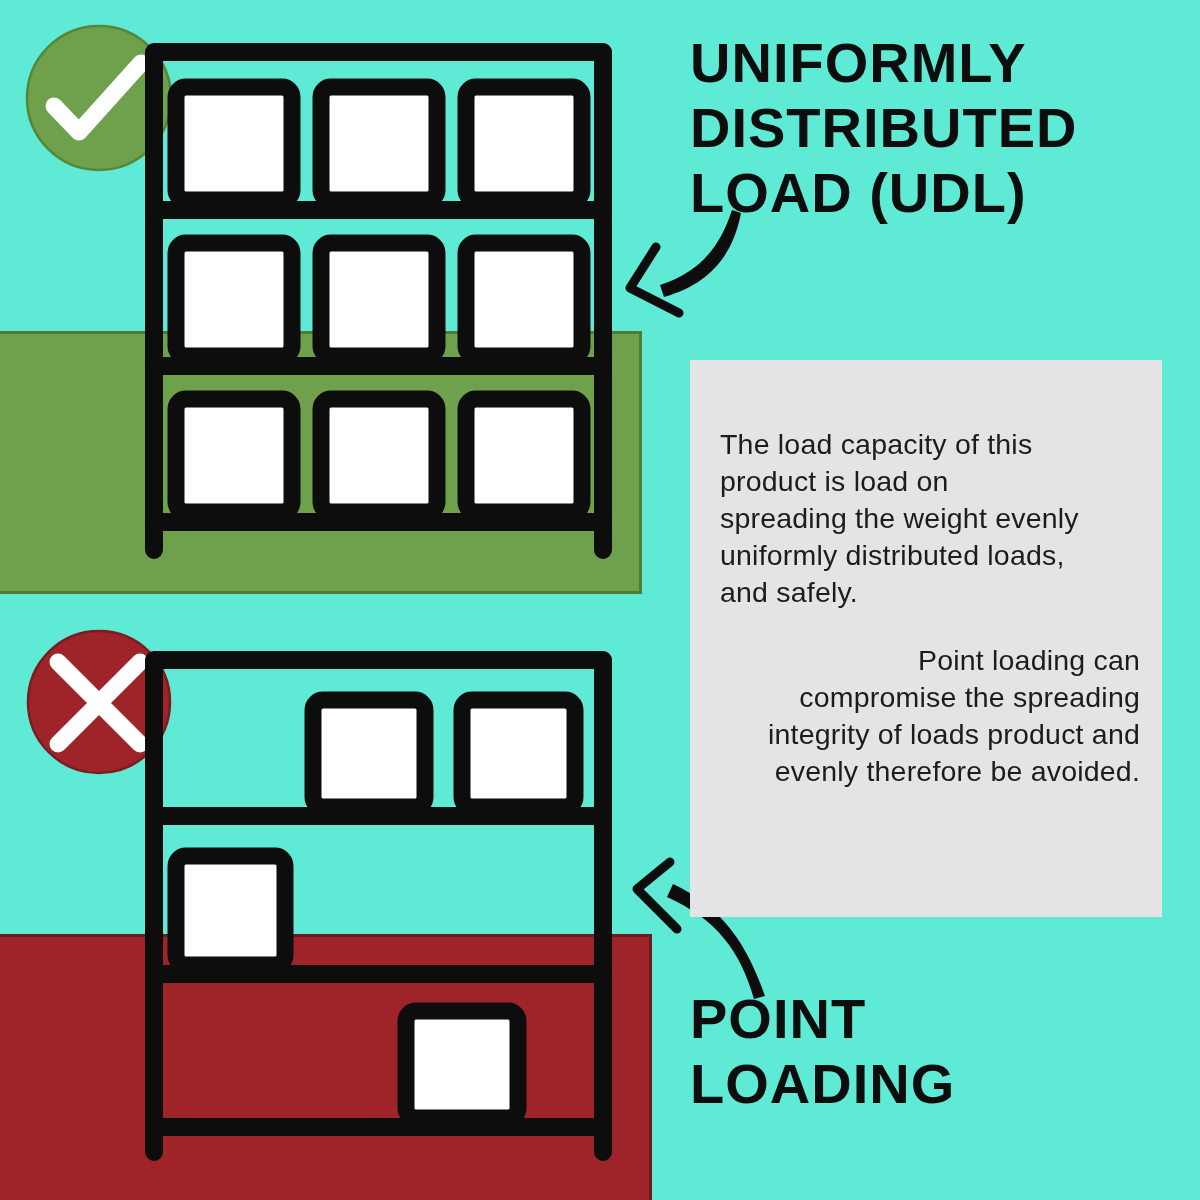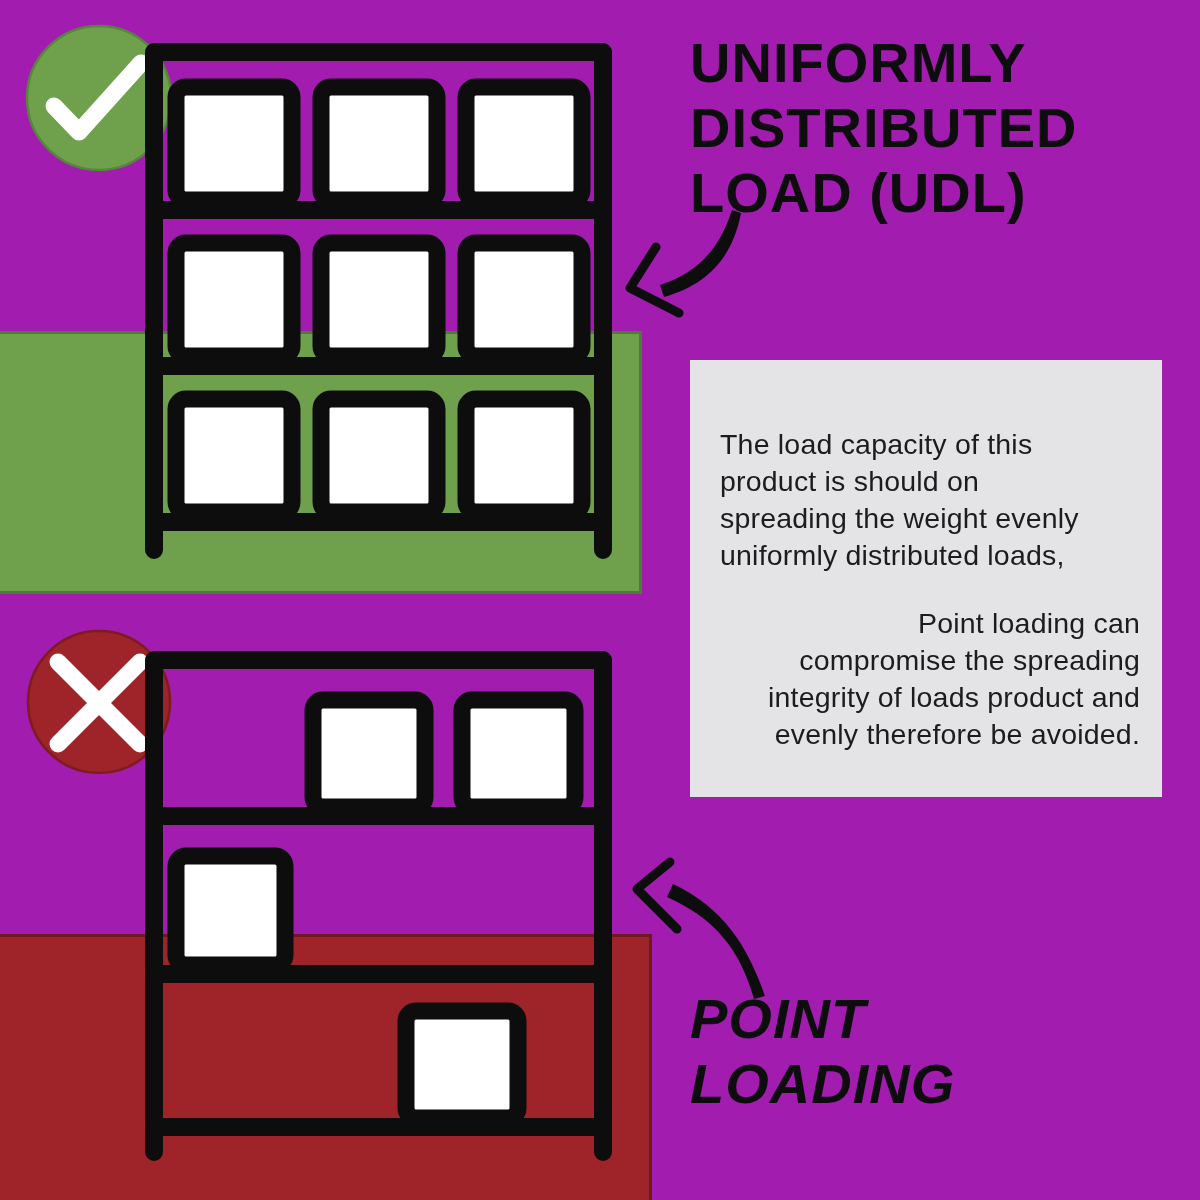--- a/index.html
+++ b/index.html
@@ -1,17 +1,17 @@
 <!DOCTYPE html>
 <html style="--green: #6FA04C; --green_dark: #4D7C32; --green_edge: #55873A; --red: #9E2429; --red_dark: #6E191D; --red_edge: #7C1B20; --black: #0D0D0D; --gray_panel: #E4E4E6;"><head>
 <meta charset="utf-8">
 <style>
   html,body{margin:0;padding:0;background:#fff;}
   #canvas{
-    position:relative;width:1200px;height:1200px;background:#a21caf;overflow:hidden;
+    position:relative;width:1200px;height:1200px;background:#5eead4;overflow:hidden;
     font-family:"Liberation Sans", sans-serif;
   }
   .abs{position:absolute;}
   
   #green-band{
     left:0;top:331px;width:642px;height:263px;box-sizing:border-box;
     background:var(--green);
     border:3px solid var(--green_dark);border-left:none;
   }
   #red-band{
@@ -19,24 +19,24 @@
     background:var(--red);
     border-top:3px solid var(--red_dark);border-right:3px solid var(--red_dark);
   }
   
   .big-heading{
     color:var(--black);font-weight:900;font-size:56px;line-height:65px;
     letter-spacing:1px;white-space:nowrap;
   }
   .big-heading span{display:block;}
   #udl-heading{left:690px;top:30px;}
-  #point-heading{left:690px;top:986px;font-style:italic;}
+  #point-heading{left:690px;top:986px;}
   
   #info-panel{
-    left:690px;top:360px;width:472px;height:437px;box-sizing:border-box;
+    left:690px;top:360px;width:472px;height:557px;box-sizing:border-box;
     background:var(--gray_panel);padding:66px 22px 0 30px;
   }
   .panel-par{margin:0;font-size:28.5px;line-height:37px;color:#1c1c1c;letter-spacing:0.2px;}
   .panel-par + .panel-par{margin-top:31px;text-align:right;}
   .panel-par span{display:block;white-space:nowrap;}
   
   .stroke-black{stroke:var(--black);fill:none;stroke-linecap:round;stroke-linejoin:round;}
   .box{stroke:var(--black);fill:#fff;stroke-linejoin:round;}
   .fill-black{fill:var(--black);stroke:none;}
   .green-circle{fill:var(--green);stroke:var(--green_edge);stroke-width:2.5;}
@@ -102,23 +102,24 @@
 
   <div class="abs big-heading" id="udl-heading">
     <span>UNIFORMLY</span>
     <span>DISTRIBUTED</span>
     <span>LOAD (UDL)</span>
   </div>
 
   <div class="abs" id="info-panel">
     <p class="panel-par">
       <span>The load capacity of this</span>
-      <span>product is should on</span>
+      <span>product is load on</span>
       <span>spreading the weight evenly</span>
       <span>uniformly distributed loads,</span>
+      <span>and safely.</span>
     </p>
     <p class="panel-par">
       <span>Point loading can</span>
       <span>compromise the spreading</span>
       <span>integrity of loads product and</span>
       <span>evenly therefore be avoided.</span>
     </p>
   </div>
 
   <div class="abs big-heading" id="point-heading">

